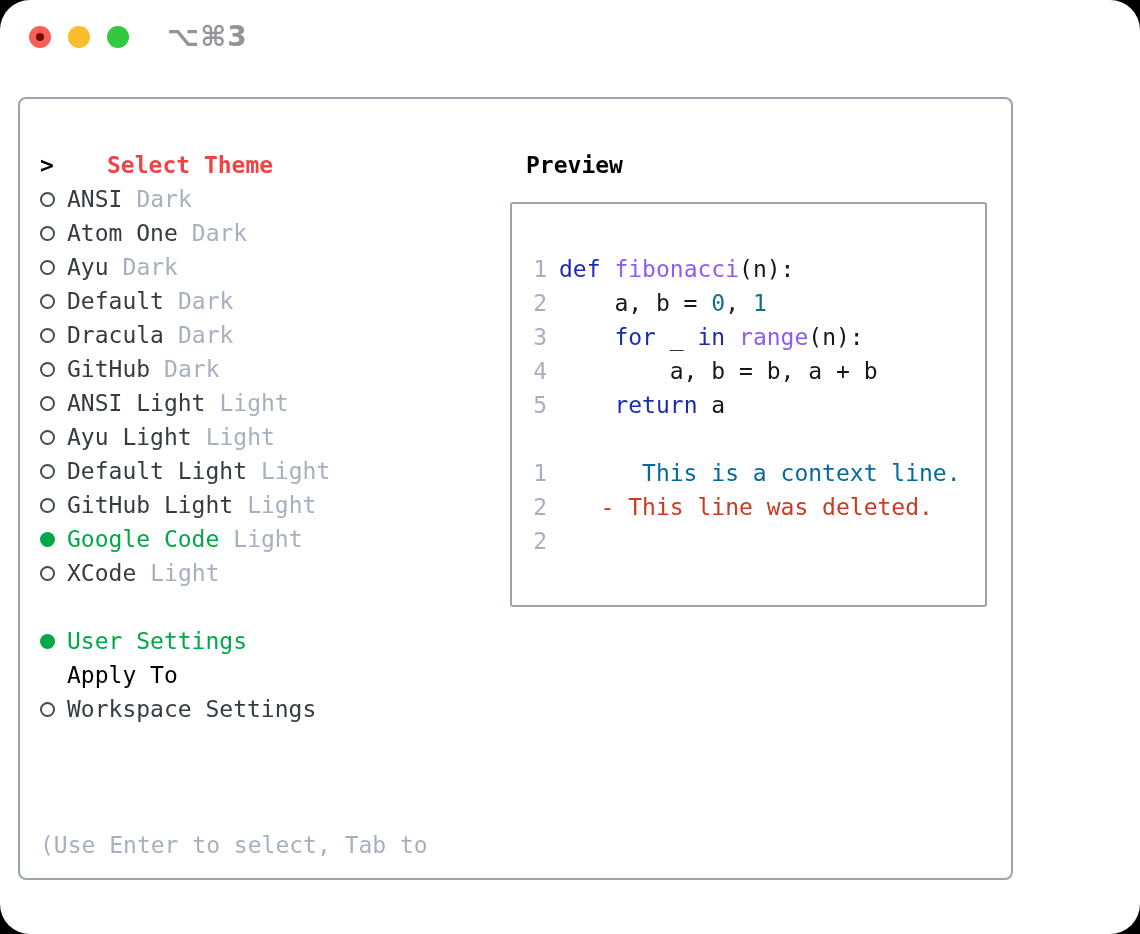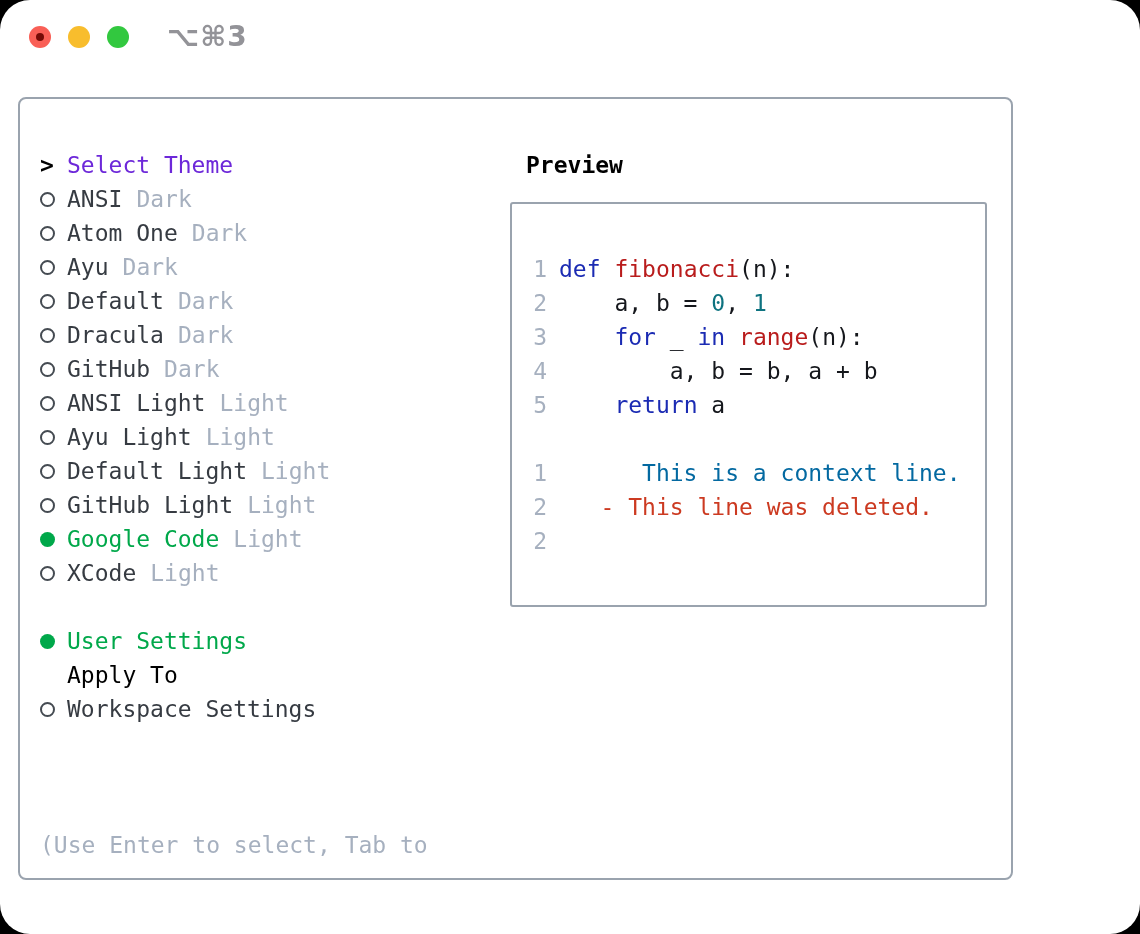--- a/index.html
+++ b/index.html
@@ -35,21 +35,21 @@
   .list{position:absolute;left:20px;top:49px;}
   .row{height:34px;display:flex;align-items:center;font-size:23px;color:#363b42;}
   .marker{width:27px;flex:none;display:flex;align-items:center;}
   .caret{font-weight:bold;color:#000;font-size:23px;}
   .ring{
     width:15px;height:15px;box-sizing:border-box;border-radius:50%;
     border:2px solid #454b52;background:transparent;
   }
   .dot{width:15px;height:15px;border-radius:50%;background:#00a84a;}
   .t-name{white-space:pre;}
-  .header-label{font-weight:normal;color:#6d28d9;white-space:pre;}
+  .header-label{font-weight:bold;color:#ef4444;white-space:pre;margin-left:40px;}
   .section-label{color:#000;white-space:pre;}
   .row.selected .t-name{color:#00a84a;}
   .t-variant{color:#a6b0bf;margin-left:14px;white-space:pre;}
   .spacer-row{height:34px;}
   .hint{
     color:#a6b0bf;font-size:23px;line-height:34px;white-space:pre;
   }
   
   .preview-title{
     position:absolute;left:506px;top:49px;height:34px;display:flex;align-items:center;
@@ -58,21 +58,21 @@
   .preview-pane{
     position:absolute;left:490px;top:103px;width:477px;height:405px;
     box-sizing:border-box;border:2px solid #9aa3ae;border-radius:3px;background:#fff;
   }
   .pane-content{position:absolute;left:0;top:48px;right:0;}
   .pline{height:34px;display:flex;align-items:center;font-size:23px;}
   .lnum{width:15px;margin-left:20px;flex:none;text-align:right;color:#a6b0bf;white-space:pre;}
   .lcode{margin-left:12px;white-space:pre;}
   .lcode span{white-space:pre;text-align:center;}
   .kw{color:#1b2bb3;}
-  .fn{color:#b91c1c;}
+  .fn{color:#8b5cf6;}
   .nm{color:#0e7380;}
   .tx{color:#15171c;}
   .ctx{color:#0369a1;}
   .del{color:#cc3a21;}
   .add{color:#1bc11b;}
 </style>
 </head>
 <body>
 
 <div class="screen">

